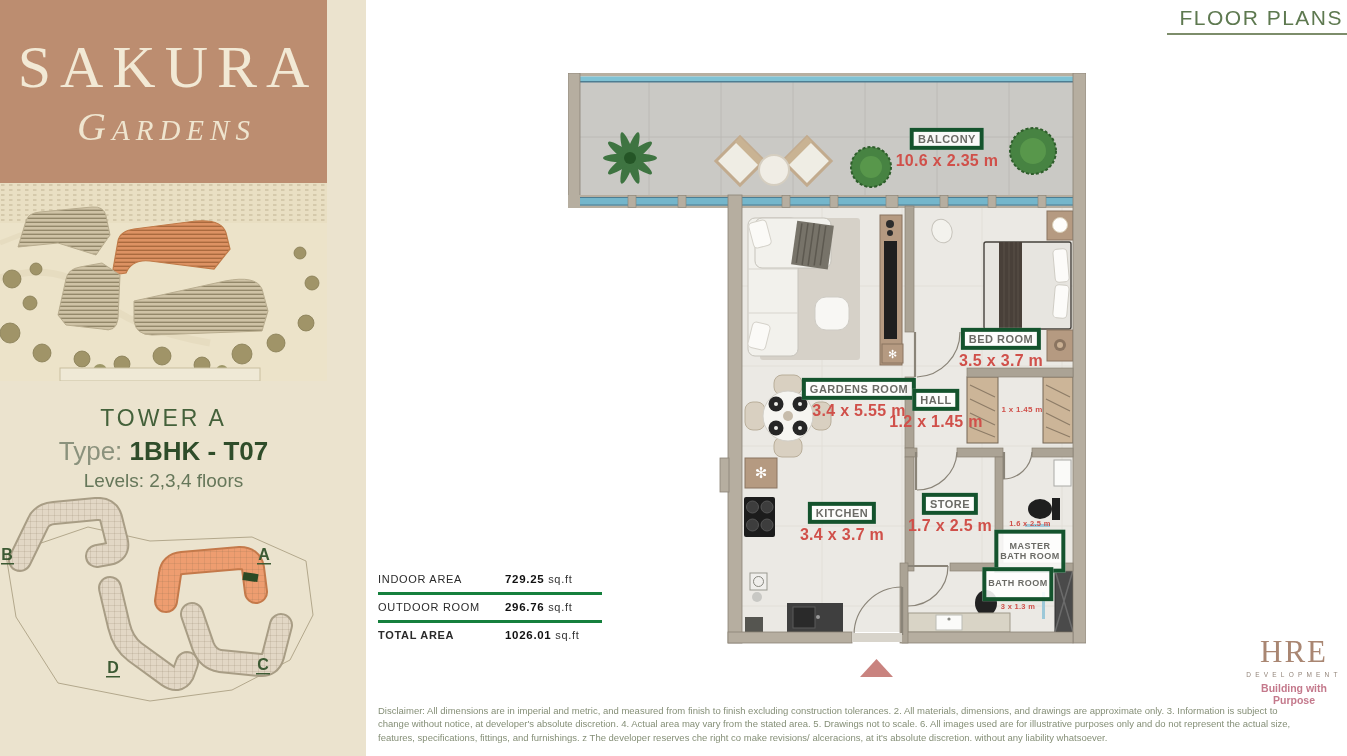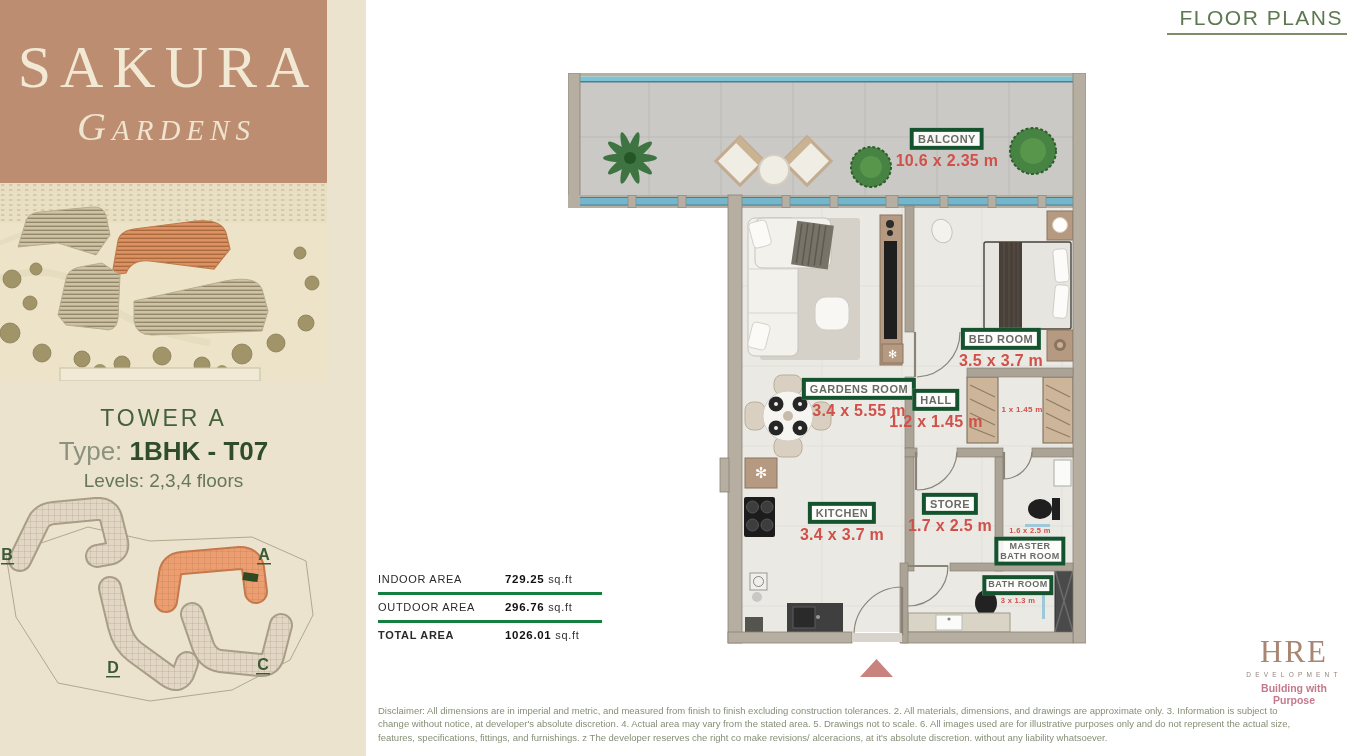--- a/index.html
+++ b/index.html
@@ -30,21 +30,21 @@
     letter-spacing:1.5px;}
   .header-line{position:absolute;top:33px;right:0;width:180px;height:2px;background:#7d8d6b;}
 
   
   .plan{position:absolute;left:568px;top:73px;width:518px;height:612px;}
   .plan svg{position:absolute;left:0;top:0;}
   .rlabel{position:absolute;transform:translate(-50%,-50%);text-align:center;white-space:nowrap;}
   .rname{display:inline-block;background:rgba(255,255,255,.88);border:4px solid #14532d;
     padding:0 4px;line-height:1.3;color:#6b6b66;font-weight:bold;font-size:11px;letter-spacing:.5px;}
   .rdim{display:block;color:#d0504a;font-weight:bold;font-size:16px;margin-top:2px;letter-spacing:.3px;}
-  .rlabel.sm .rname{font-size:9px;padding:0 2px;}
+  .rlabel.sm .rname{font-size:9px;padding:7px 2px;}
   .rlabel.sm .rdim{font-size:7.5px;margin-top:1px;}
   .rlabel.dims-only .rdim{font-size:8px;margin-top:0;}
   .rname.two-line{line-height:1.15;font-size:10px;}
 
   
   .areas{position:absolute;left:378px;top:567px;width:224px;color:#222;}
   .arow{position:relative;height:25px;line-height:25px;font-size:11px;letter-spacing:.7px;}
   .arow.rule{border-bottom:3px solid #15803d;}
   .alabel{color:#2a2a2a;}
   .arow.total .alabel{font-weight:bold;}
@@ -441,21 +441,21 @@
     <span class="rdim">1 x 1.45 m</span>
   </div>
 </div>
 
 <div class="areas">
   <div class="arow rule">
     <span class="alabel">INDOOR AREA</span>
     <span class="aval"><b>729.25</b> <span class="aunit">sq.ft</span></span>
   </div>
   <div class="arow rule">
-    <span class="alabel">OUTDOOR AREA</span>
+    <span class="alabel">OUTDOOR ROOM</span>
     <span class="aval"><b>296.76</b> <span class="aunit">sq.ft</span></span>
   </div>
   <div class="arow total">
     <span class="alabel">TOTAL AREA</span>
     <span class="aval"><b>1026.01</b> <span class="aunit">sq.ft</span></span>
   </div>
 </div>
 
 <div class="hre">
   <div class="hre-name">HRE</div>

